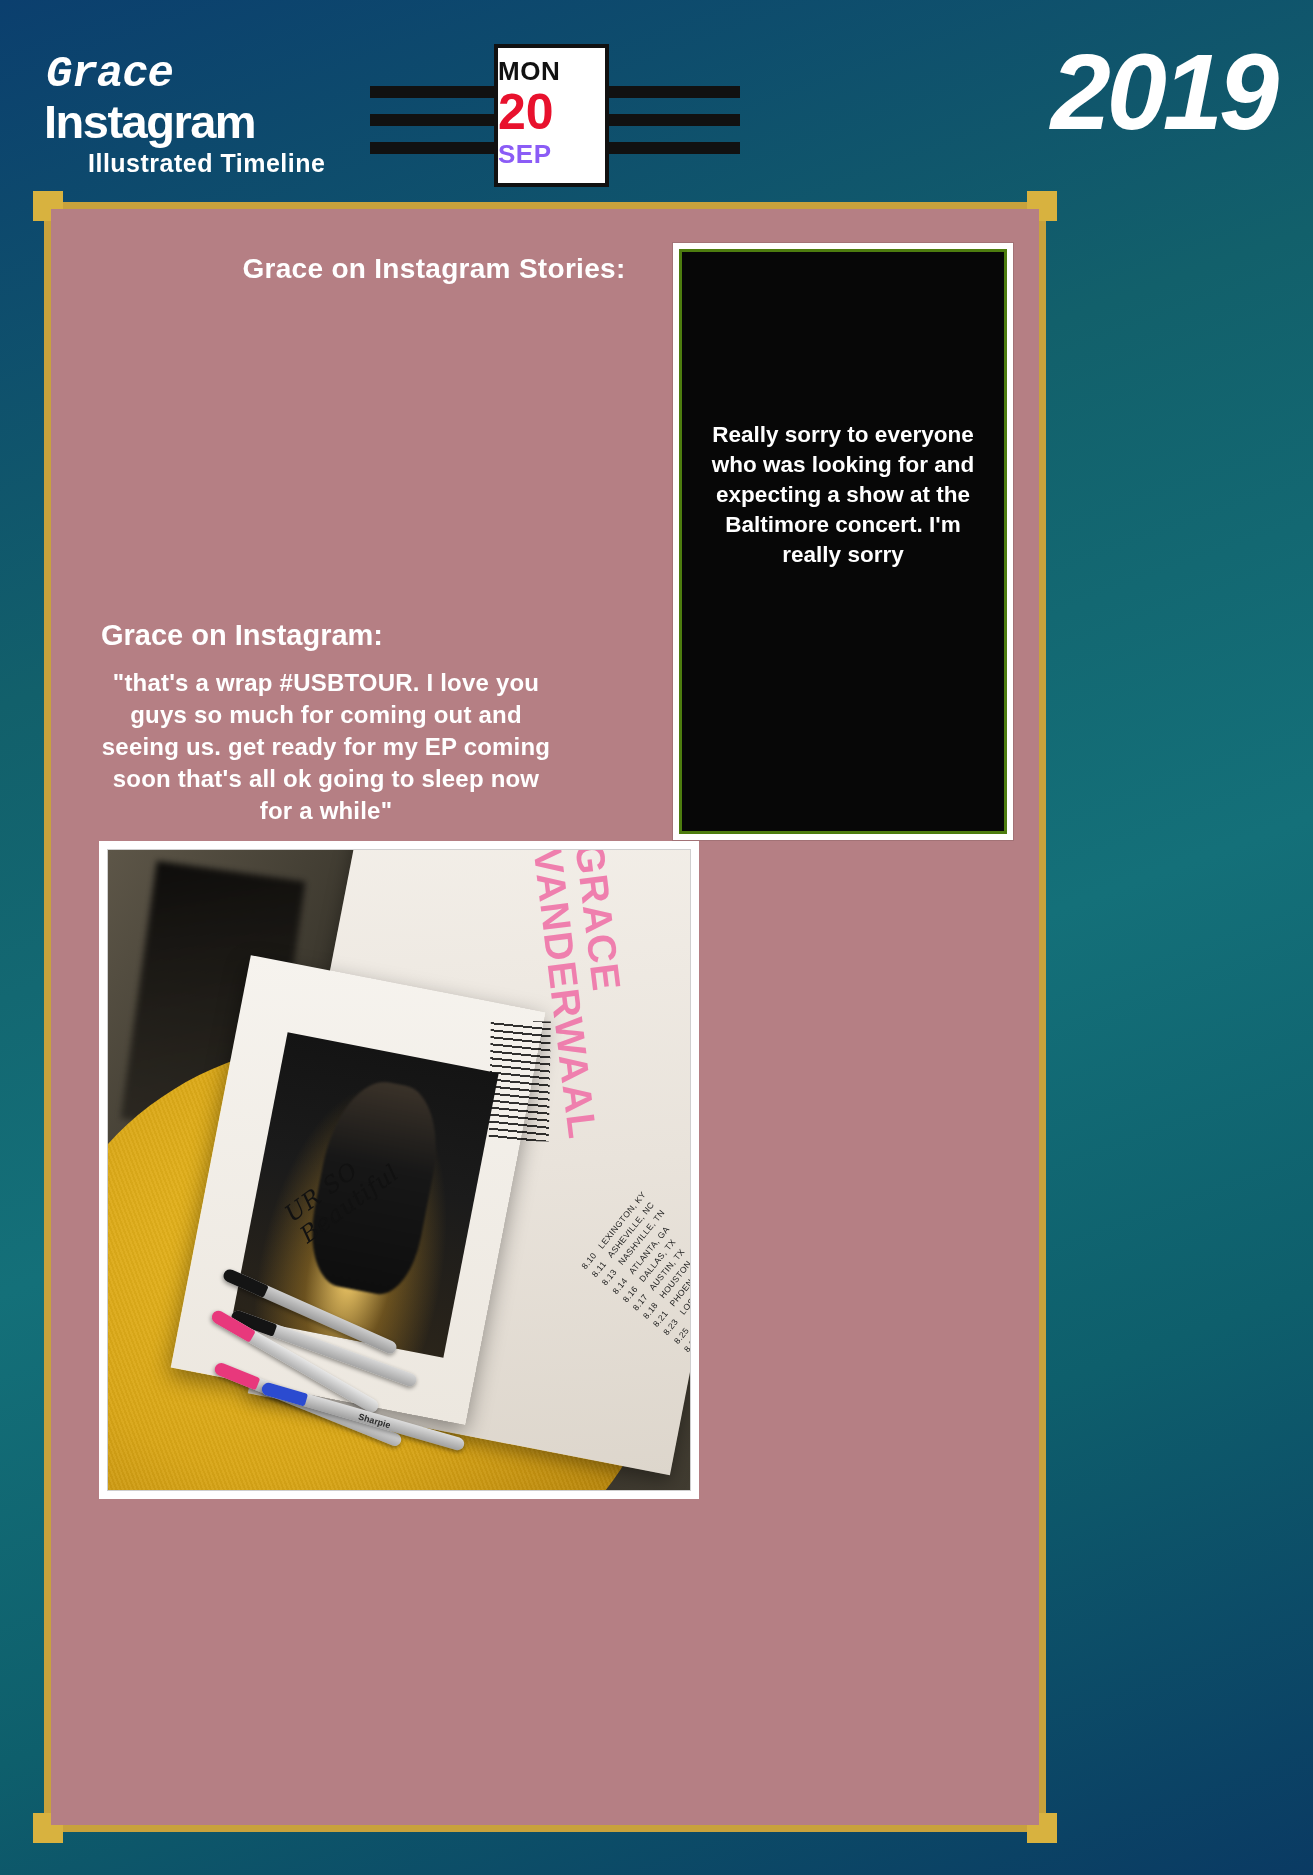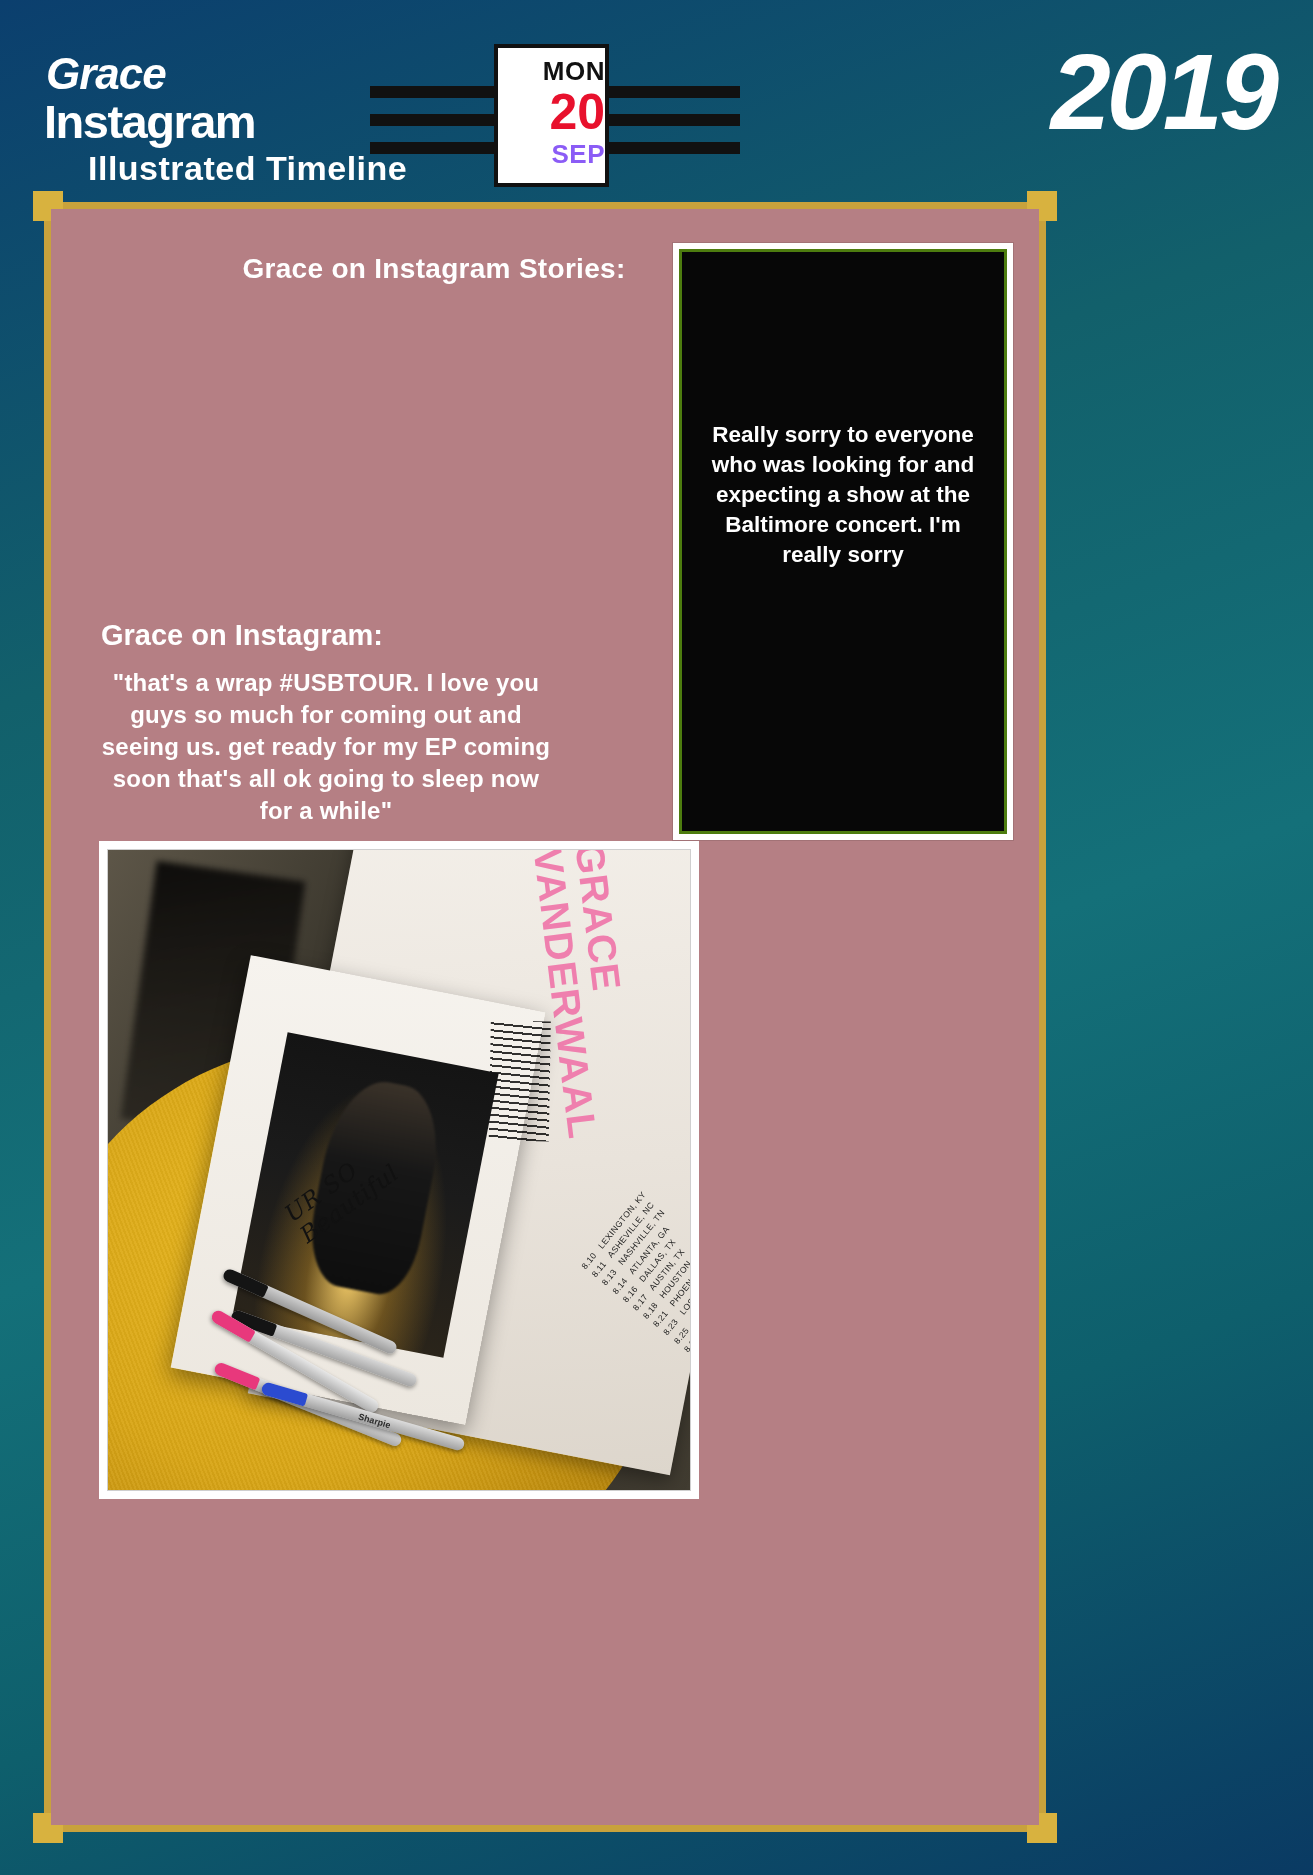--- a/index.html
+++ b/index.html
@@ -31,38 +31,38 @@
   }
 
   .logo-block {
     position: absolute;
     left: 44px;
     top: 52px;
     color: #ffffff;
     line-height: 1;
   }
   .logo-grace {
-    font-family: Liberation Sans, sans-serif;
+    font-family: Liberation Mono, monospace;
     font-style: italic;
     font-weight: bold;
     font-size: 44px;
     letter-spacing: -1px;
     margin-left: 2px;
   }
   .logo-vdw {
     font-family: "Liberation Sans", sans-serif;
     font-weight: bold;
     font-size: 47px;
     letter-spacing: -1.5px;
     margin-top: 2px;
   }
   .logo-sub {
     font-family: "Liberation Sans", sans-serif;
     font-weight: bold;
-    font-size: 34px;
+    font-size: 25px;
     letter-spacing: 0.5px;
     margin-top: 6px;
     margin-left: 44px;
   }
 
   .stripes {
     position: absolute;
     left: 370px;
     top: 80px;
     width: 370px;
@@ -81,21 +81,21 @@
 
   .date-box {
     position: absolute;
     left: 494px;
     top: 44px;
     width: 115px;
     height: 143px;
     background: #ffffff;
     border: 4px solid #111111;
     box-sizing: border-box;
-    text-align: right;
+    text-align: left;
     font-family: "Liberation Sans", sans-serif;
   }
   .date-box .dow {
     font-weight: bold;
     font-size: 26px;
     color: #111111;
     margin-top: 8px;
     letter-spacing: 0.5px;
   }
   .date-box .day {

